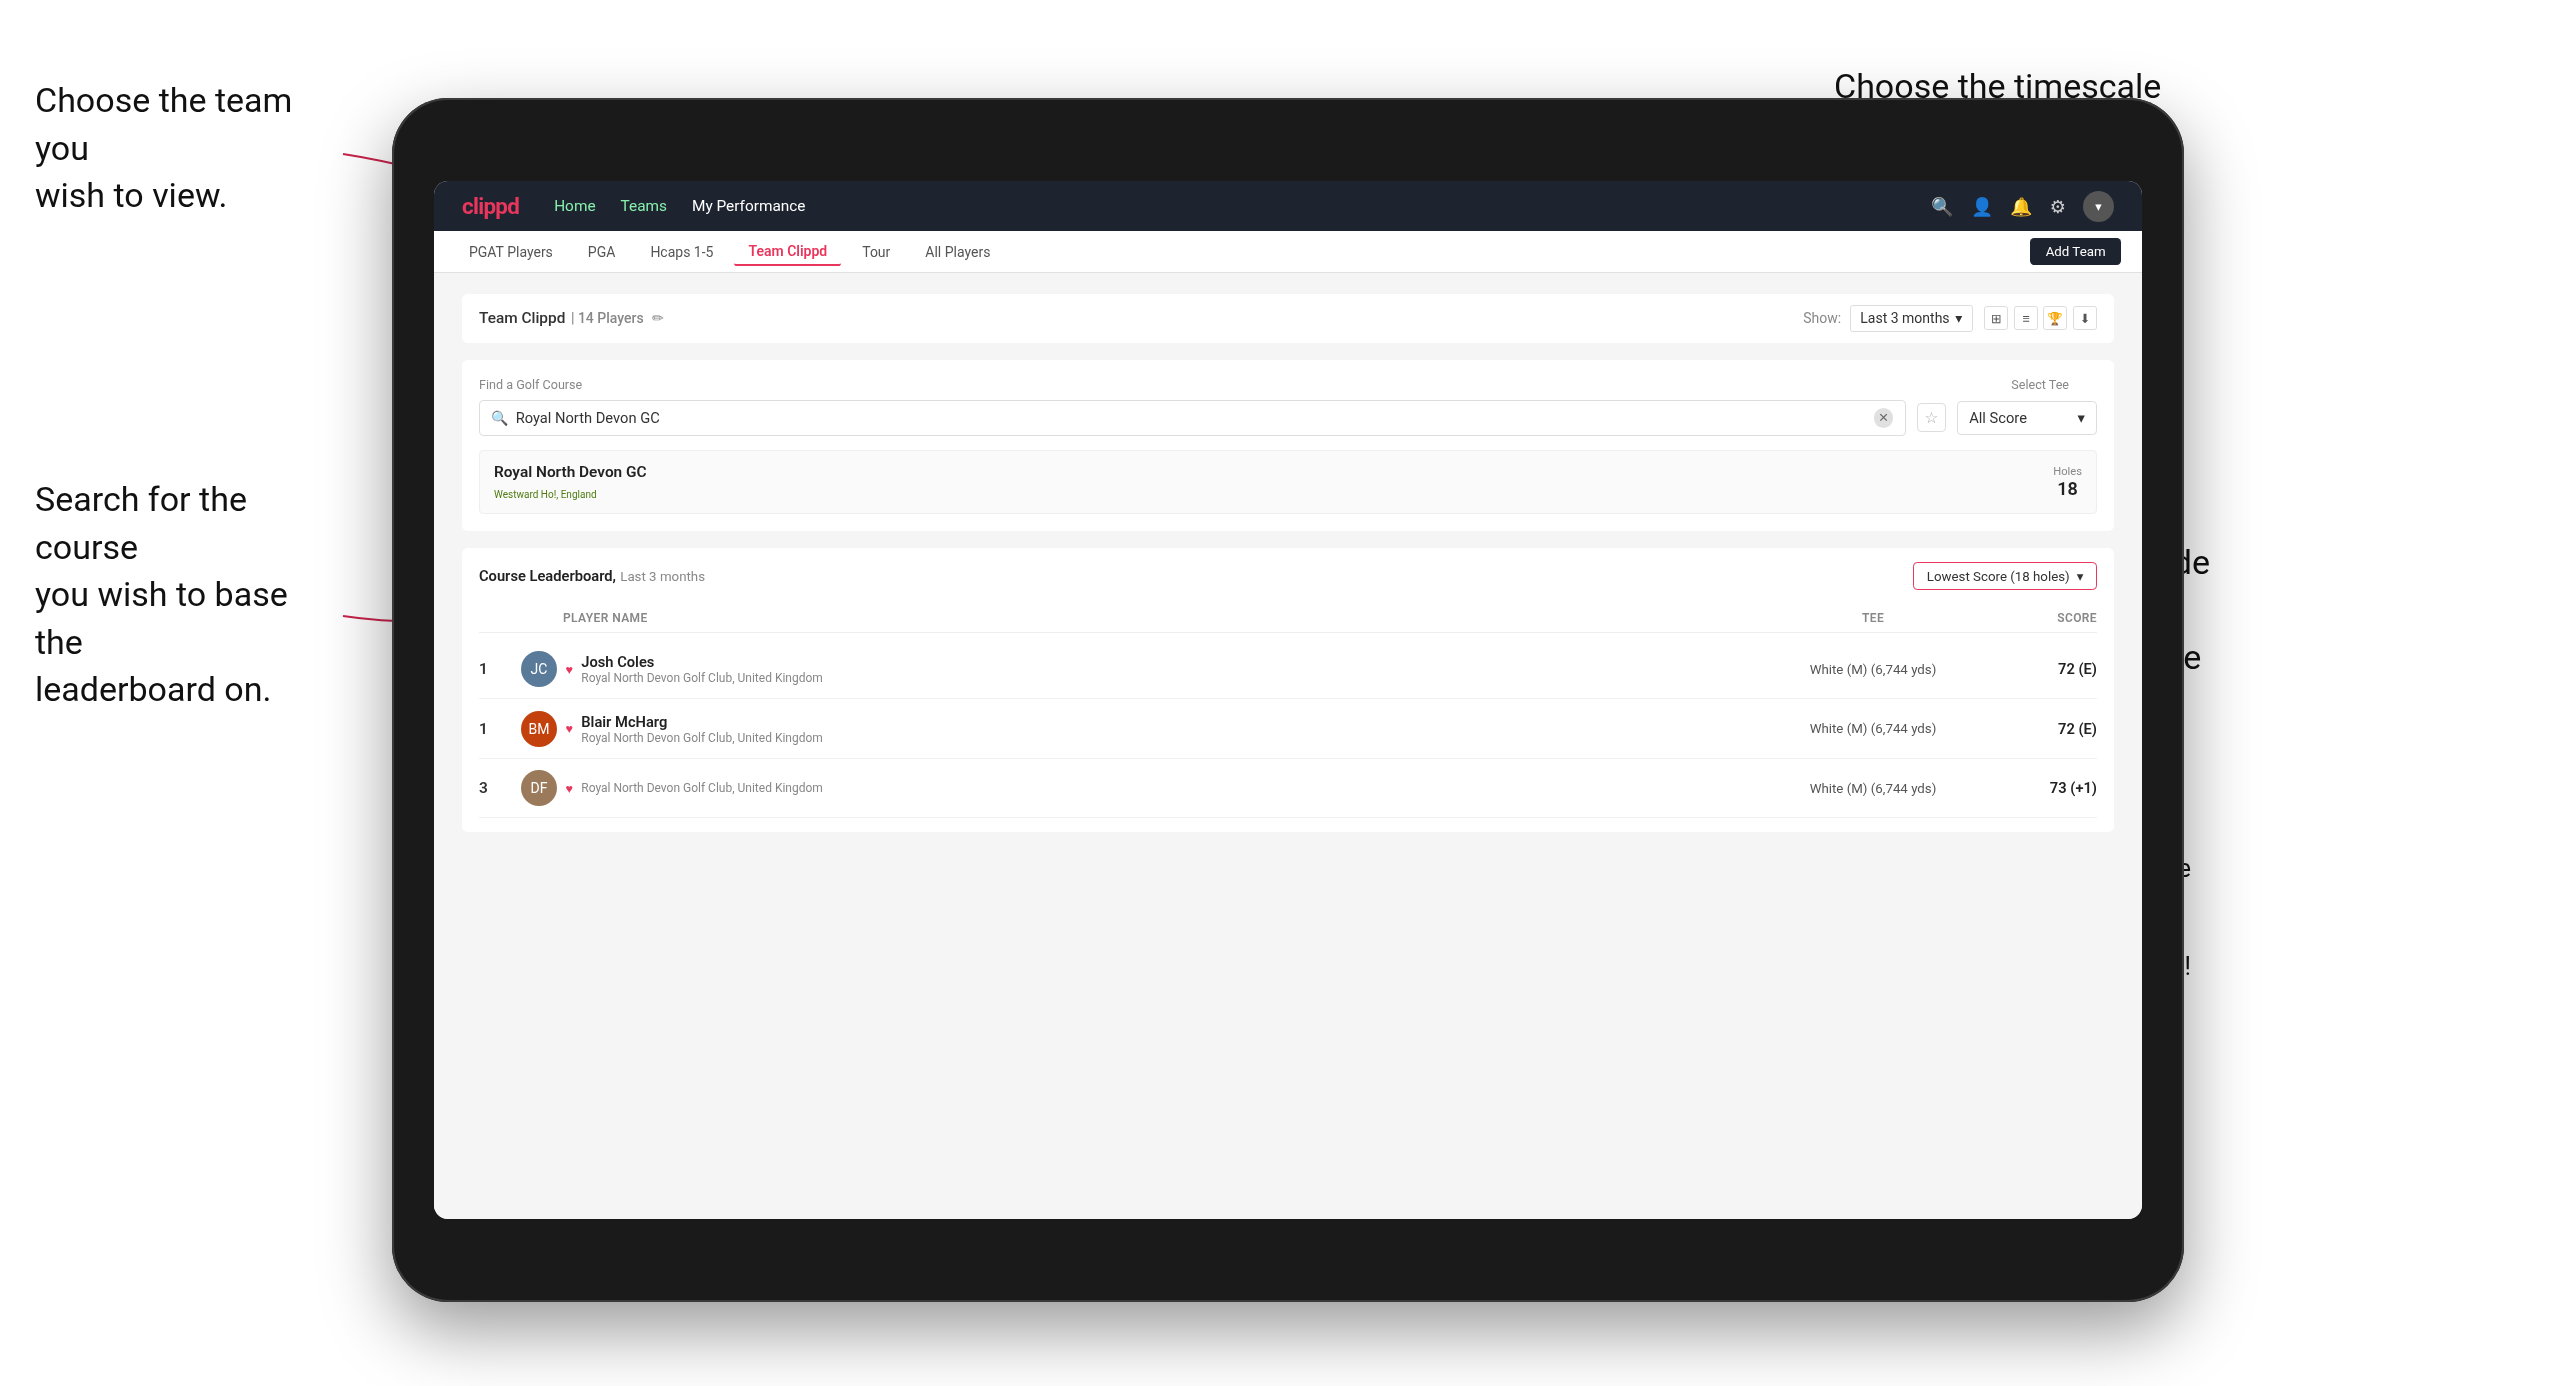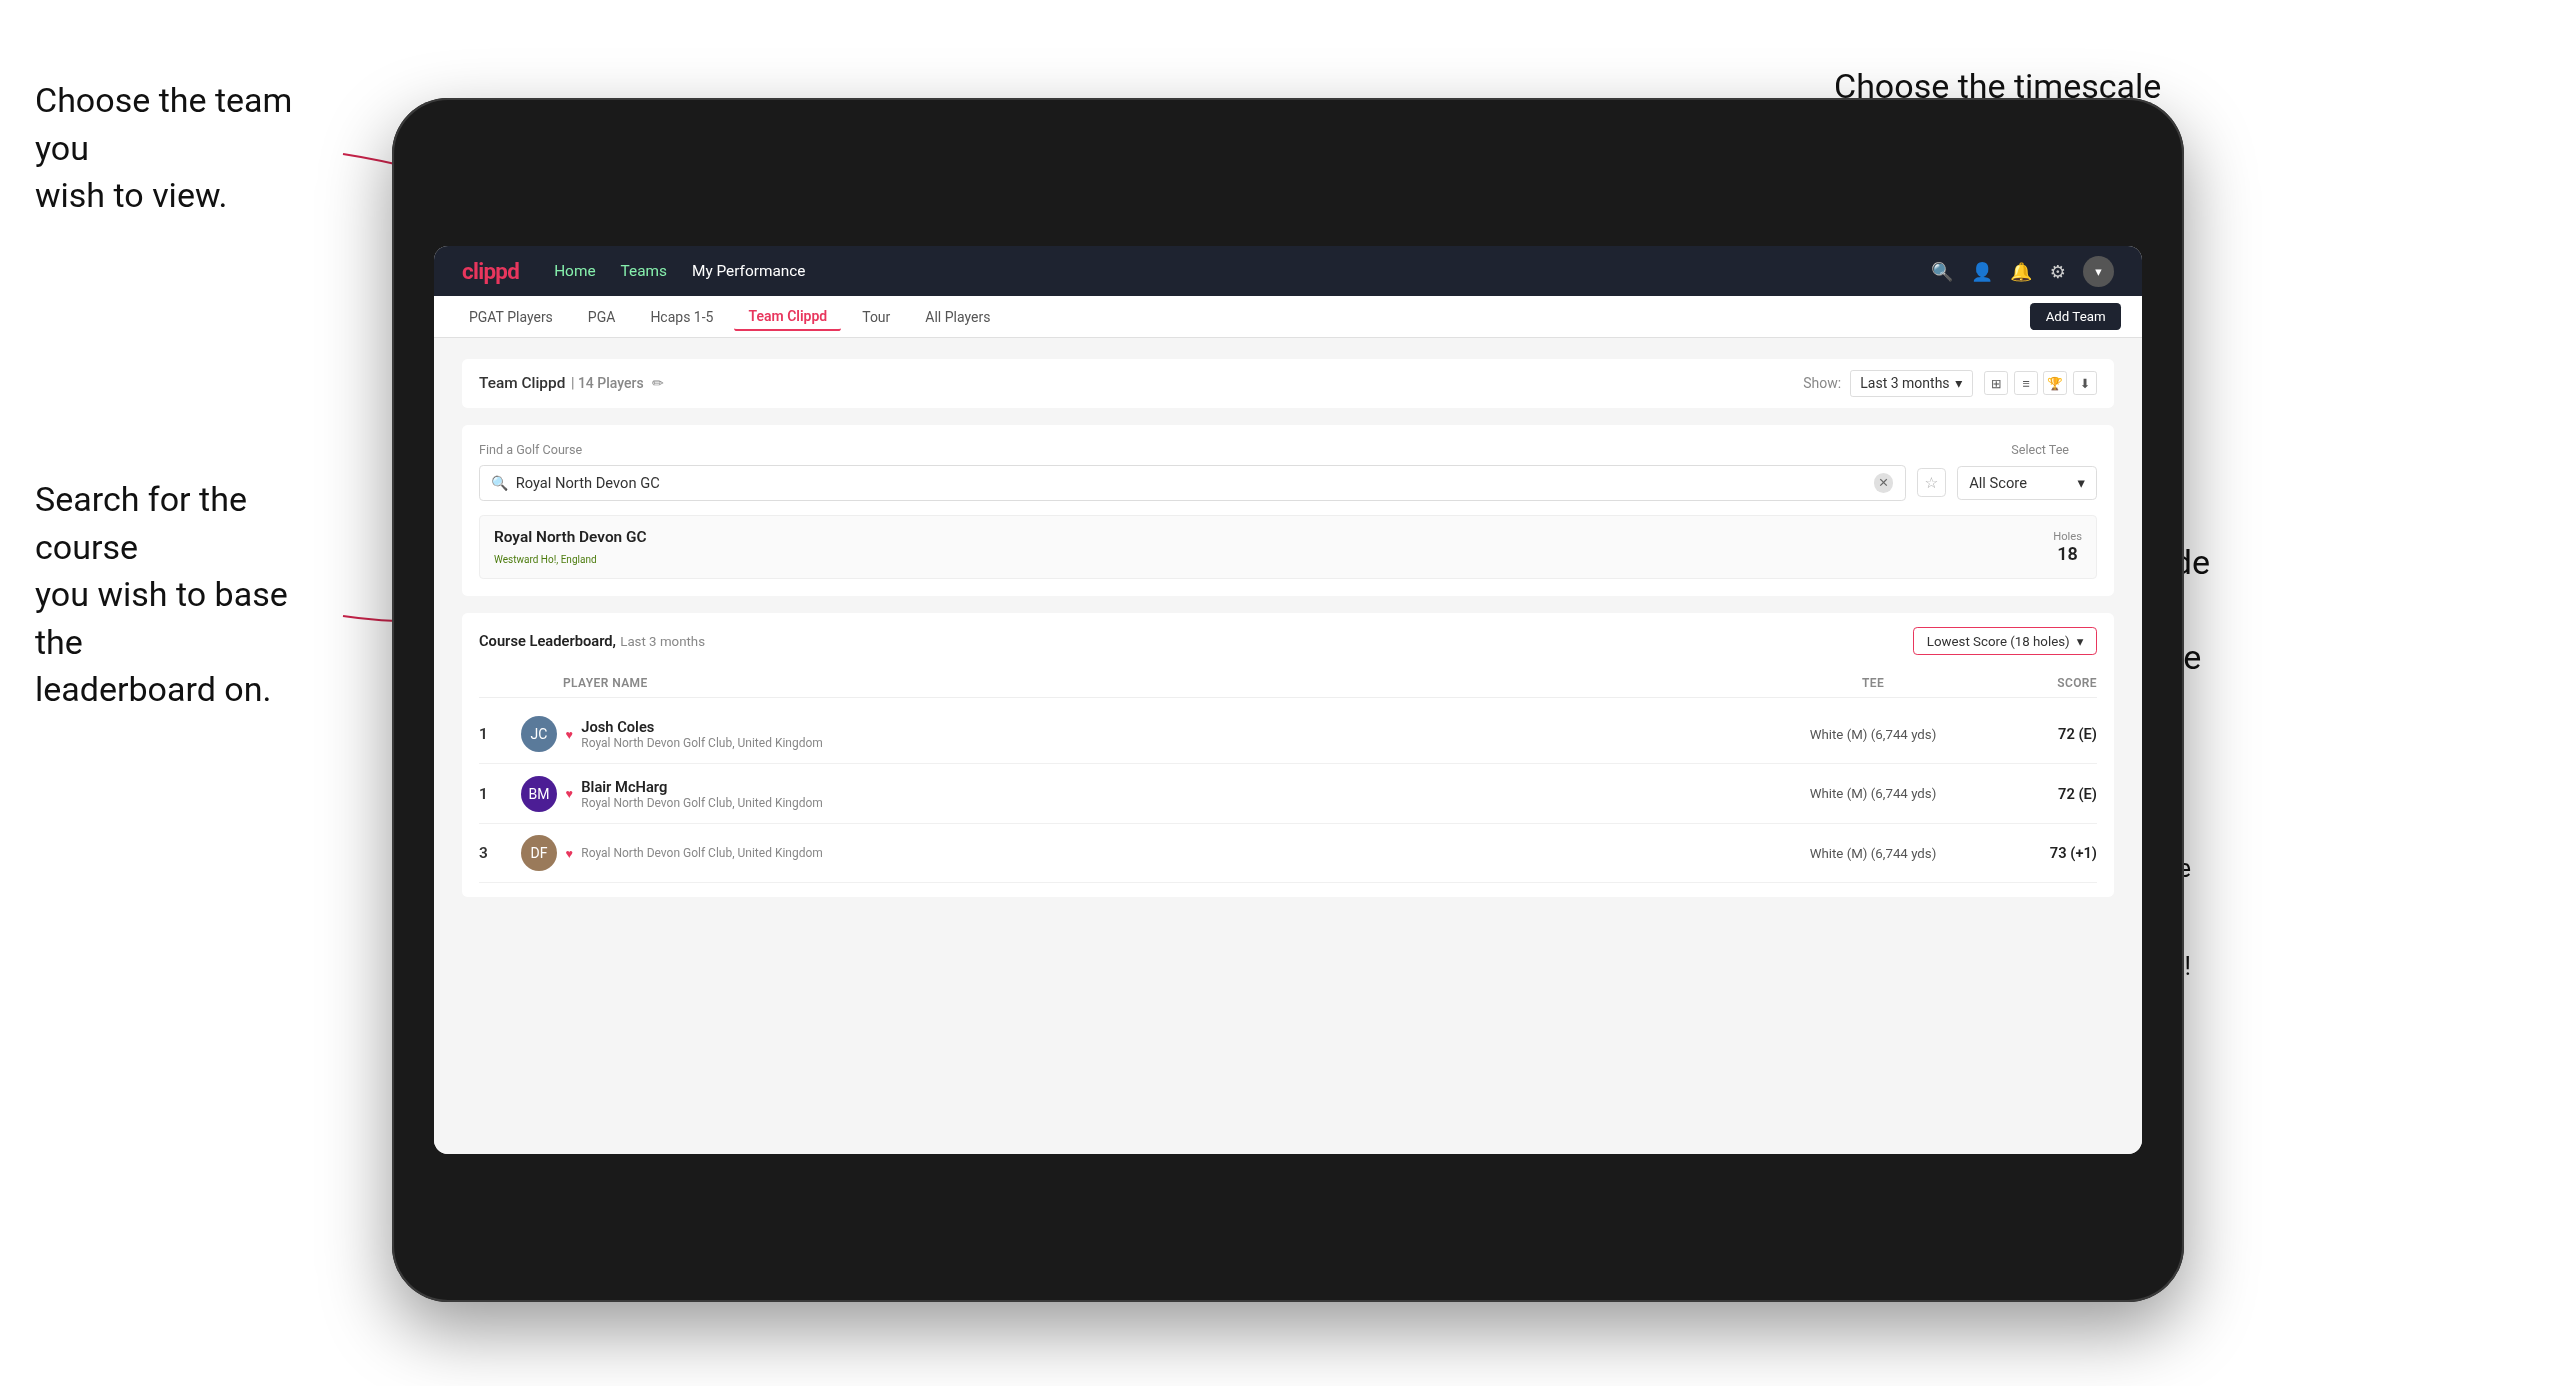--- a/index.html
+++ b/index.html
@@ -47,21 +47,21 @@
       background: #1a1a1a;
       border-radius: 56px;
       box-shadow: 0 28px 70px rgba(0,0,0,0.4), inset 0 0 0 2.1px #3a3a3a;
       display: flex;
       align-items: center;
       justify-content: center;
     }
 
     .tablet-screen {
       width: 1708px;
-      height: 908px;
+      height: 1038px;
       background: #f0f0f0;
       border-radius: 14px;
       overflow: hidden;
       display: flex;
       flex-direction: column;
     }
 
     
     .navbar {
       background: #1e2330;
@@ -441,21 +441,21 @@
       flex-shrink: 0;
       overflow: hidden;
       display: flex;
       align-items: center;
       justify-content: center;
       font-size: 14px;
       color: #fff;
     }
 
     .player-avatar.jc { background: #5a7a9a; }
-    .player-avatar.bm { background: #4c1d95; }
+    .player-avatar.bm { background: #c2410c; }
     .player-avatar.df { background: #9a7a5a; }
 
     .heart-icon {
       color: #e8365d;
       font-size: 12.6px;
       margin-right: 8.4px;
     }
 
     .player-info { flex: 1; }
 

